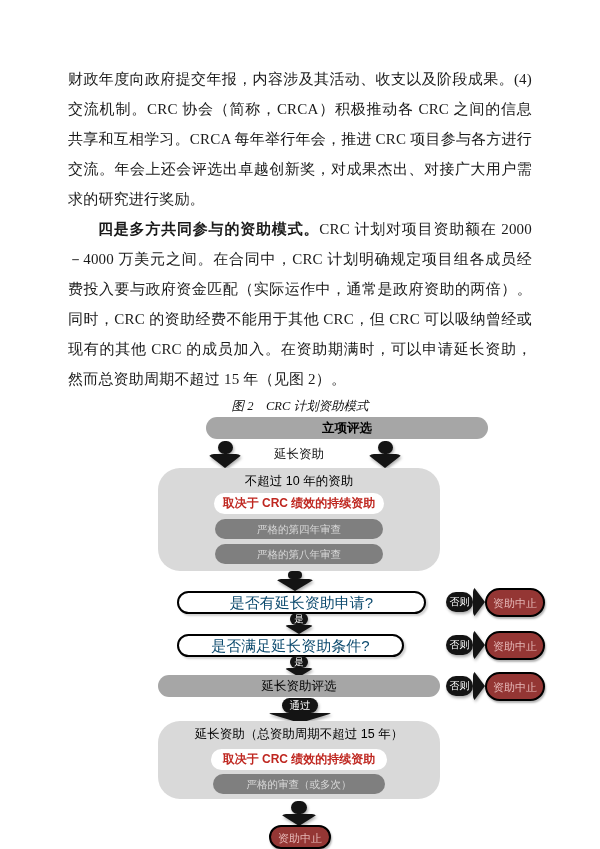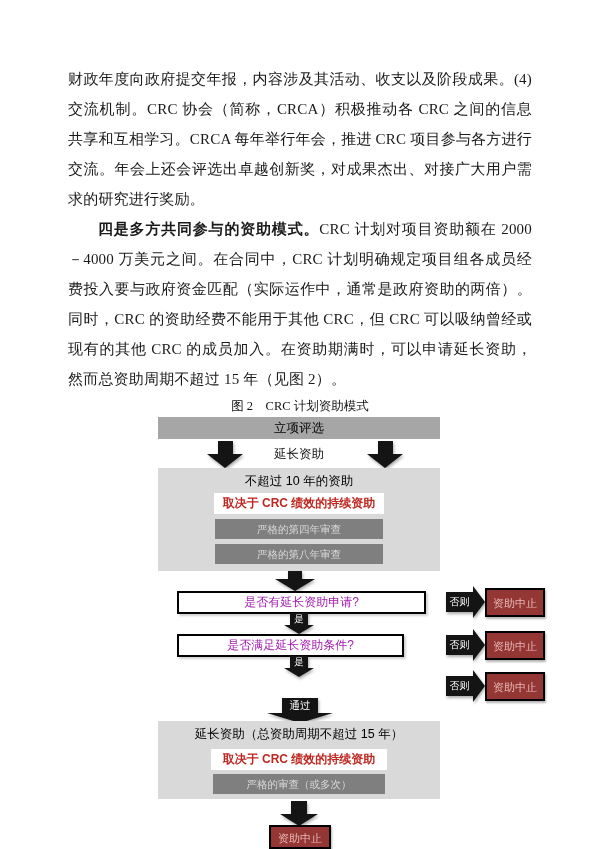--- a/index.html
+++ b/index.html
@@ -1,64 +1,65 @@
 <!DOCTYPE html>
 <html><head>
 <meta charset="utf-8">
 <style>
-  * { margin:0; padding:0; box-sizing:border-box; }
+  * { margin:0; padding:0; box-sizing:border-box;border-radius:22px; }
   html,body { background:#ffffff; }
   body {
     width:600px; height:849px; overflow:hidden;
     font-family:"Liberation Serif", serif;
     color:#1a1a1a;
   }
   .page { width:600px; height:849px; padding:64px 68px 0 68px; position:relative; }
 
   
   .para {
     font-size:15px; line-height:30px; text-align:justify;
     letter-spacing:0.2px;
   }
   .para.indent { text-indent:30px; }
   .lead { font-family:"Liberation Sans", sans-serif; font-weight:bold; }
 
   
   .fig-caption {
     margin-top:4px; text-align:center; font-size:12.5px; line-height:16px;
     color:#111;
+    font-style:italic;
   }
   .flowchart {
     position:relative; width:464px; height:438px; margin-top:3px;
     font-family:"Liberation Sans", sans-serif;
   }
   .abs { position:absolute; }
 
   .stagebar {
     background:#a6a6a6; color:#000; text-align:center;
     font-size:12.5px; height:22px; line-height:22px;
   }
-  .bold { font-weight:normal; }
+  .bold { font-weight:bold;margin-left:48px; }
 
   .gbox { background:#d9d9d9; }
   .gbox .gtitle {
     position:absolute; left:0; width:100%; text-align:center;
     font-weight:normal; font-size:12.5px; color:#000;
   }
   .wbox {
     position:absolute; background:#ffffff; text-align:center;
     color:#bf2720; font-weight:bold; font-size:12px;
   }
   .dbox {
     position:absolute; background:#7f7f7f; color:#d9d9d9;
     text-align:center; font-size:10.5px;
   }
   .qbox {
     background:#ffffff; border:2px solid #000; text-align:center;
-    font-size:12px; color:#a21caf; height:23px; line-height:19px;
+    font-size:15px; color:#0c4a6e; height:23px; line-height:19px;
     box-shadow:2px 2px 2px rgba(0,0,0,.18);
   }
   .redbox {
     background:#943634; border:2px solid #000000; color:#e6b9b8;
     text-align:center; font-size:11px;
     box-shadow:1px 2px 2px rgba(0,0,0,.3);
   }
 
   
   .arrD { position:absolute; filter:drop-shadow(1px 2px 1.5px rgba(70,70,70,.45)); }
@@ -140,20 +141,21 @@
       <div class="rsh">否则</div>
       <div class="rhd"></div>
     </div>
     <div class="abs redbox" style="left:417px; top:214px; width:60px; height:29px; line-height:27px;">资助中止</div>
 
     <div class="arrD yes" style="left:216px; top:239px;">
       <div class="sh">是</div>
       <div class="hd"></div>
     </div>
 
+    <div class="abs stagebar" style="left:90px; top:258px; width:282px;">延长资助评选</div>
     <div class="arrR" style="left:378px; top:253px;">
       <div class="rsh">否则</div>
       <div class="rhd"></div>
     </div>
     <div class="abs redbox" style="left:417px; top:255px; width:60px; height:29px; line-height:27px;">资助中止</div>
 
     <div class="arrD pass" style="left:199px; top:281px;">
       <div class="sh">通过</div>
       <div class="hd"></div>
     </div>

